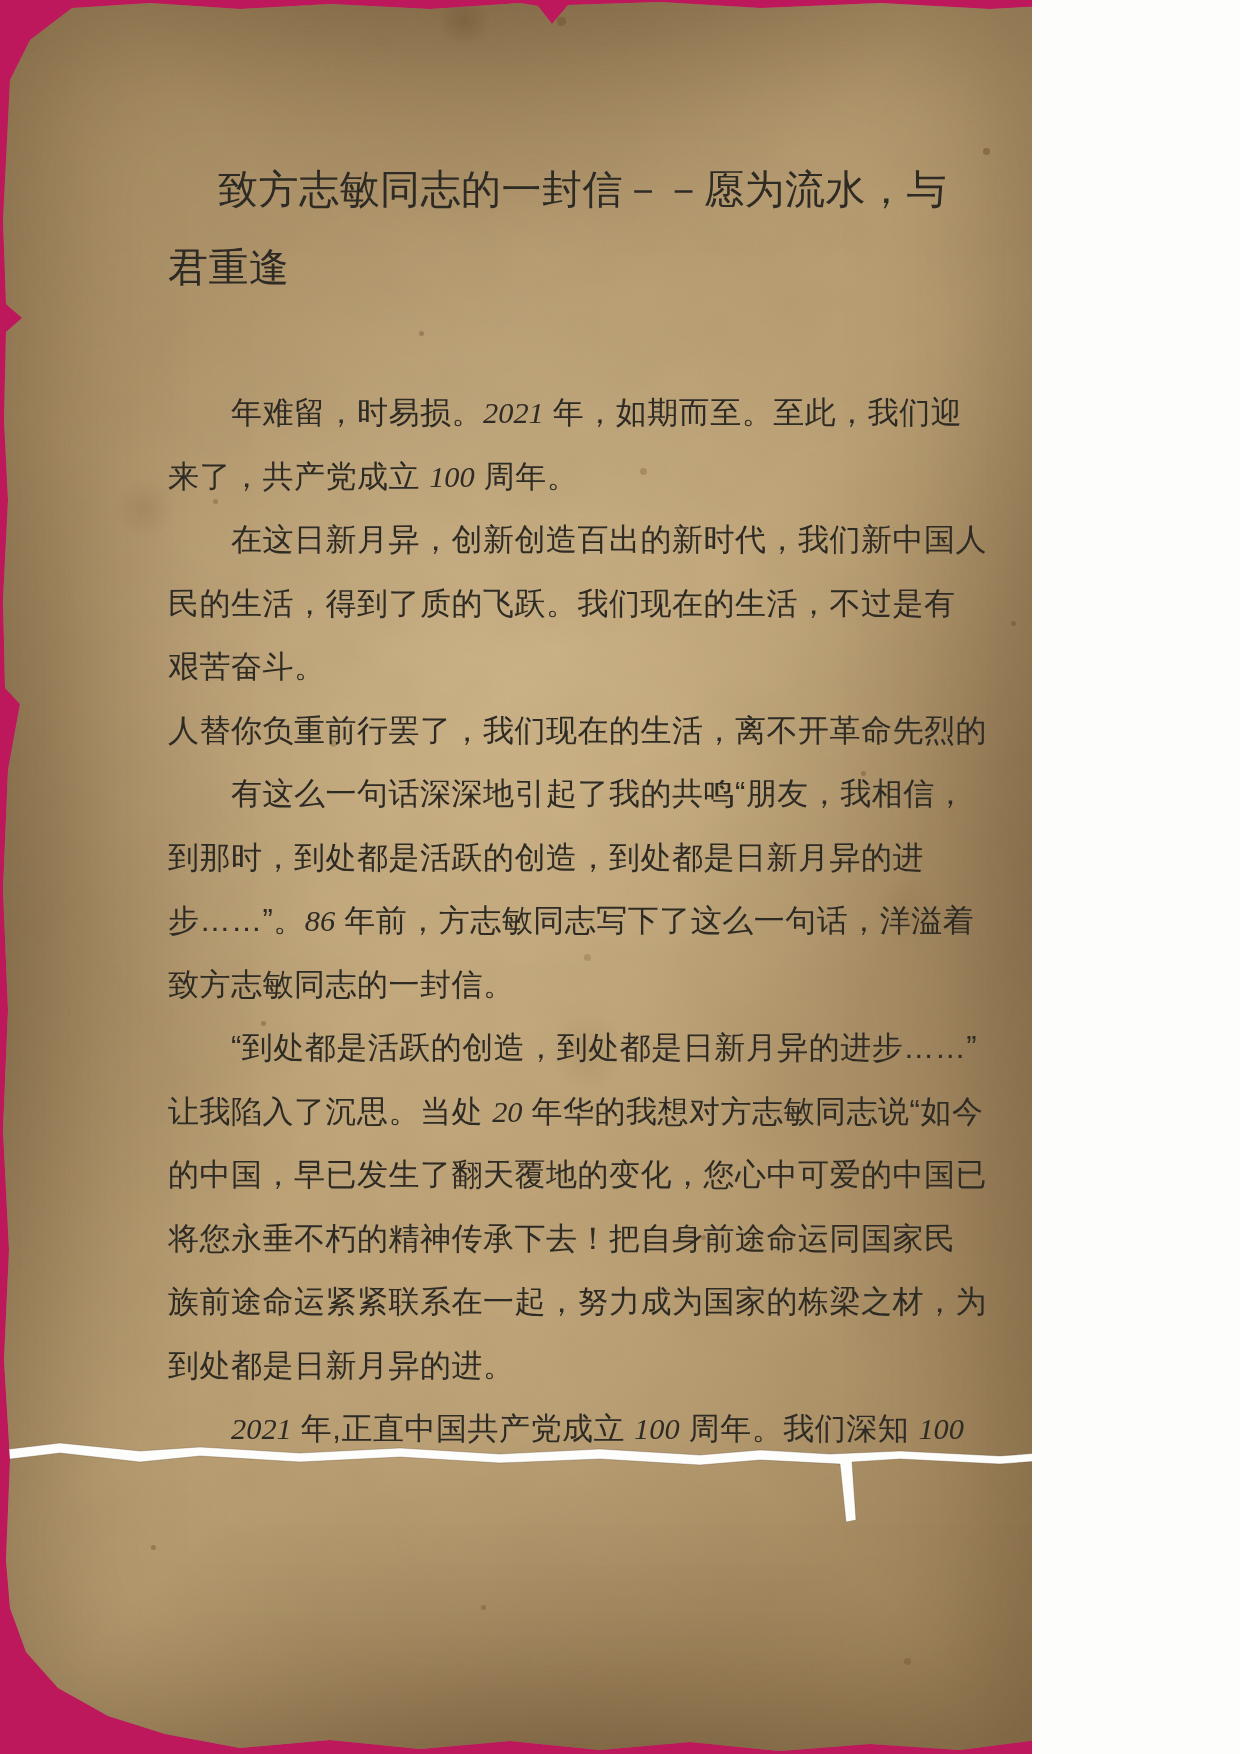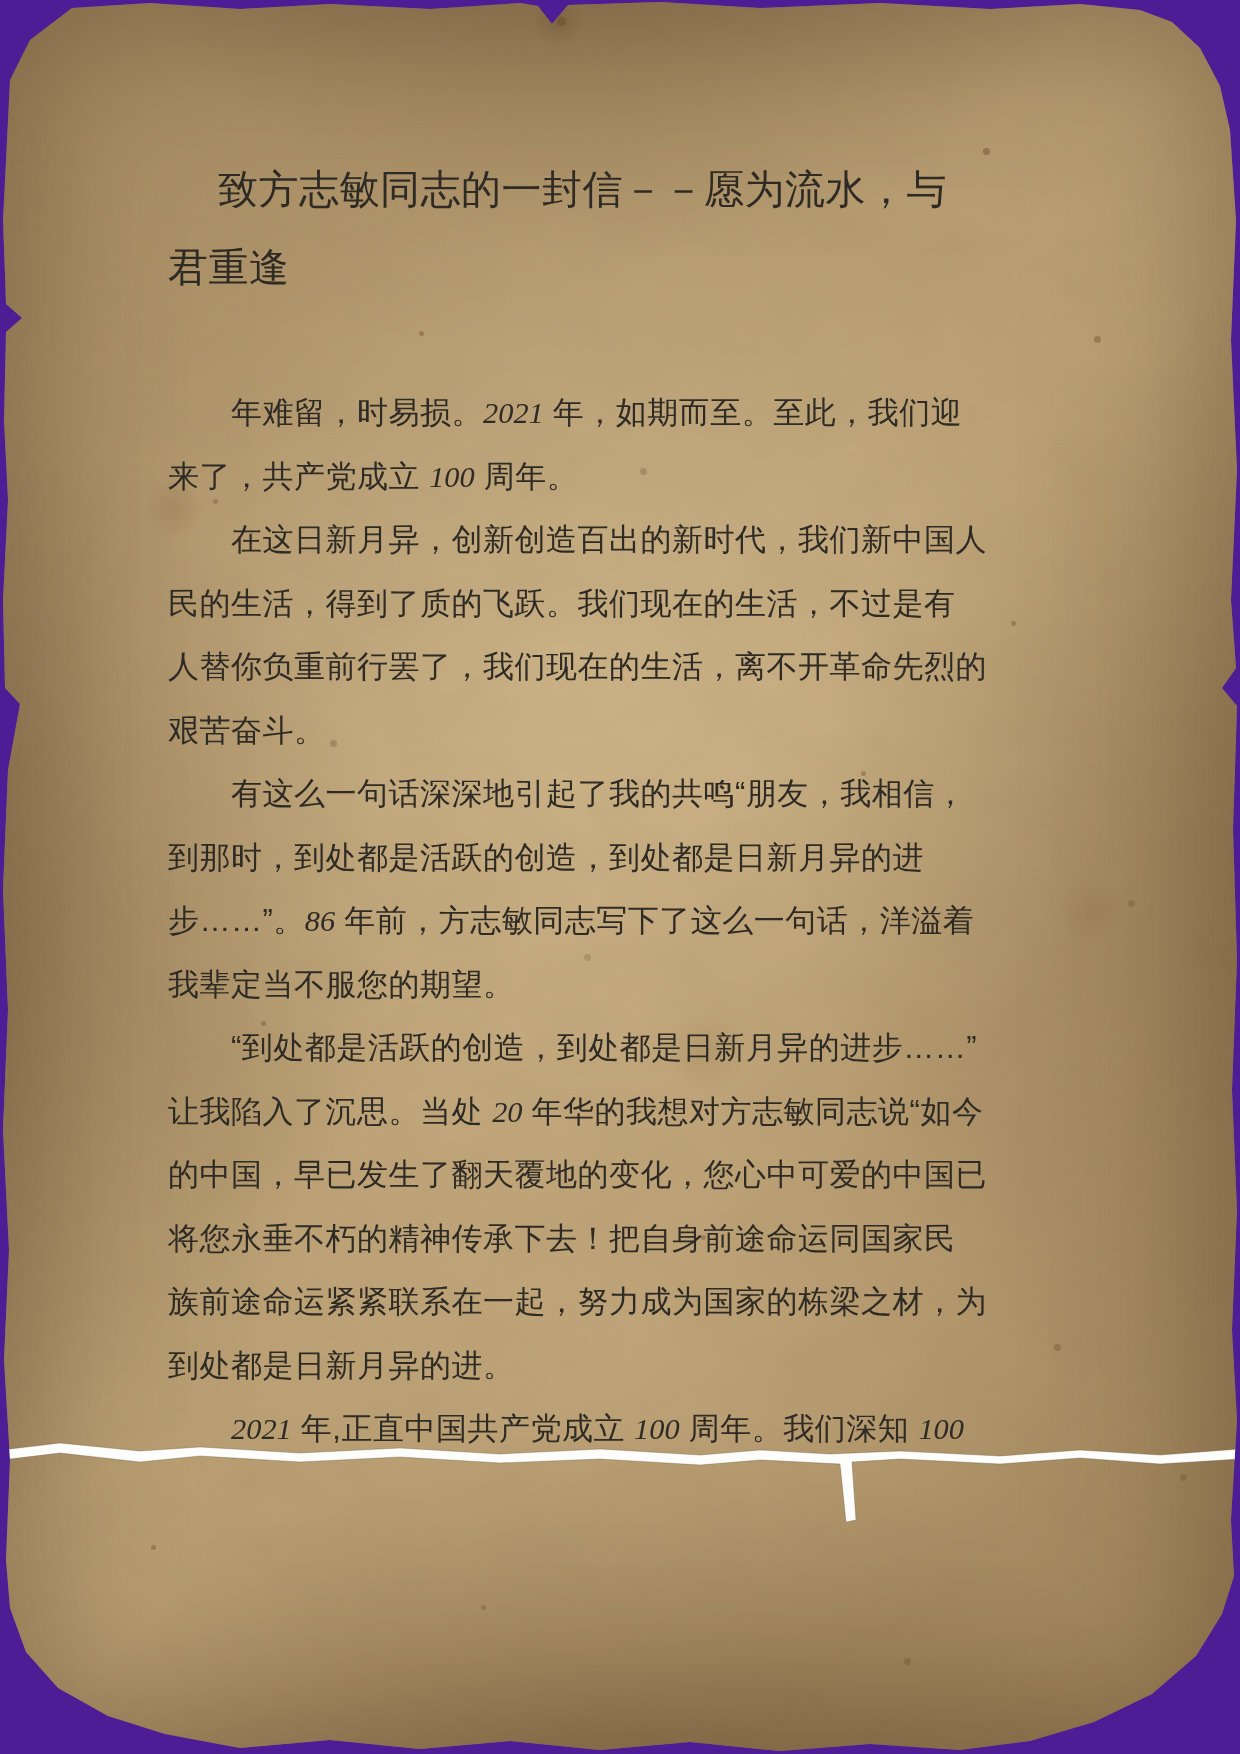--- a/index.html
+++ b/index.html
@@ -1,17 +1,17 @@
 <!DOCTYPE html>
 <html lang="zh"><head>
 <meta charset="utf-8">
 <style>
   html,body{margin:0;padding:0;background:#fdfdfc;}
   .page{
-    position:relative;width:1240px;height:1754px;background:#4c1d95;overflow:hidden;
+    position:relative;width:1032px;height:1754px;background:#be185d;overflow:hidden;
     font-family:"Liberation Sans",sans-serif;
   }
   .paper{
     position:absolute;inset:0;
     clip-path:polygon(
       72px 8px,150px 3px,240px 9px,330px 4px,430px 9px,520px 3px,538px 6px,552px 24px,568px 5px,
       660px 2px,760px 8px,880px 3px,990px 9px,1080px 4px,1140px 10px,1172px 22px,1200px 48px,1220px 86px,1230px 130px,
       1236px 220px,1231px 340px,1237px 470px,1231px 600px,1236px 668px,1222px 688px,1237px 706px,
       1233px 830px,1237px 960px,1232px 1090px,1237px 1210px,1232px 1330px,1237px 1420px,1231px 1520px,1234px 1576px,
       1222px 1614px,1196px 1656px,1152px 1694px,1094px 1722px,1030px 1741px,960px 1750px,
@@ -94,26 +94,26 @@
     <div class="line">致方志敏同志的一封信－－愿为流水，与</div>
         <div class="line">君重逢</div>
       </div>
 
     <div class="body">
 
     <div class="line">　　年难留，时易损。<span class="num">2021</span> 年，如期而至。至此，我们迎</div>
         <div class="line">来了，共产党成立 <span class="num">100</span> 周年。</div>
         <div class="line">　　在这日新月异，创新创造百出的新时代，我们新中国人</div>
         <div class="line">民的生活，得到了质的飞跃。我们现在的生活，不过是有</div>
+        <div class="line">艰苦奋斗。</div>
         <div class="line">人替你负重前行罢了，我们现在的生活，离不开革命先烈的</div>
-        <div class="line">艰苦奋斗。</div>
         <div class="line">　　有这么一句话深深地引起了我的共鸣“朋友，我相信，</div>
         <div class="line">到那时，到处都是活跃的创造，到处都是日新月异的进</div>
         <div class="line">步……”。<span class="num">86</span> 年前，方志敏同志写下了这么一句话，洋溢着</div>
-        <div class="line">我辈定当不服您的期望。</div>
+        <div class="line">致方志敏同志的一封信。</div>
         <div class="line">　　“到处都是活跃的创造，到处都是日新月异的进步……”</div>
         <div class="line">让我陷入了沉思。当处 <span class="num">20</span> 年华的我想对方志敏同志说“如今</div>
         <div class="line">的中国，早已发生了翻天覆地的变化，您心中可爱的中国已</div>
         <div class="line">将您永垂不朽的精神传承下去！把自身前途命运同国家民</div>
         <div class="line">族前途命运紧紧联系在一起，努力成为国家的栋梁之材，为</div>
         <div class="line">到处都是日新月异的进。</div>
         <div class="line">　　<span class="num">2021</span> 年,正直中国共产党成立 <span class="num">100</span> 周年。我们深知 <span class="num">100</span></div>
       </div>
 
     <svg class="tear" width="1240" height="96" aria-hidden="true">

